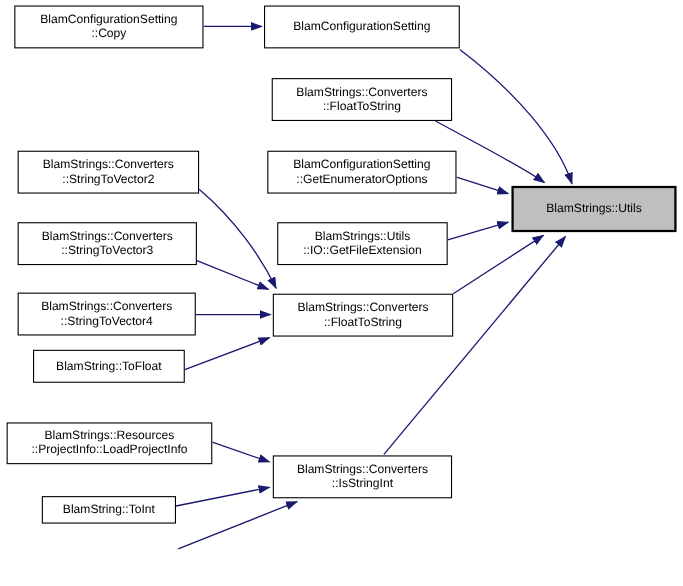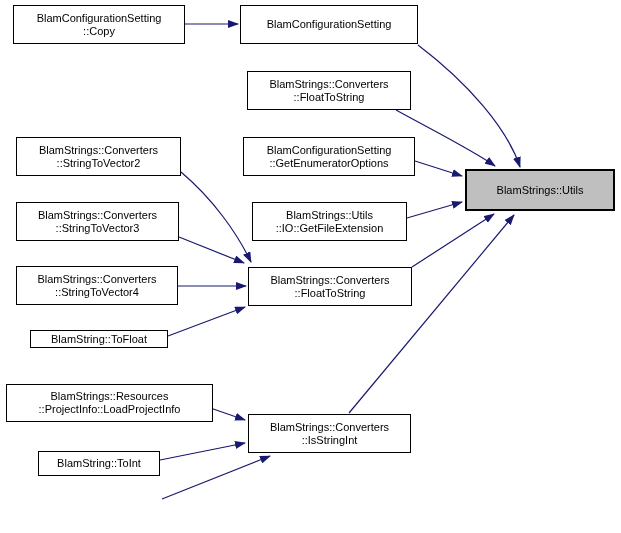--- a/index.html
+++ b/index.html
@@ -107,25 +107,25 @@
   <div class="node" style="left:16px;top:266px;width:162px;height:39px">
     <span>BlamStrings::Converters</span>
     <span>::StringToVector4</span>
   </div>
 
   <div class="node" style="left:248px;top:267px;width:164px;height:39px">
     <span>BlamStrings::Converters</span>
     <span>::FloatToString</span>
   </div>
 
-  <div class="node" style="left:30px;top:330px;width:138px;height:18px">
+  <div class="node" style="left:30px;top:318px;width:138px;height:30px">
     <span>BlamString::ToFloat</span>
   </div>
 
-  <div class="node" style="left:6px;top:384px;width:207px;height:38px">
+  <div class="node" style="left:6px;top:384px;width:187px;height:38px">
     <span>BlamStrings::Resources</span>
     <span>::ProjectInfo::LoadProjectInfo</span>
   </div>
 
   <div class="node" style="left:248px;top:414px;width:163px;height:39px">
     <span>BlamStrings::Converters</span>
     <span>::IsStringInt</span>
   </div>
 
   <div class="node" style="left:38px;top:451px;width:122px;height:25px">

